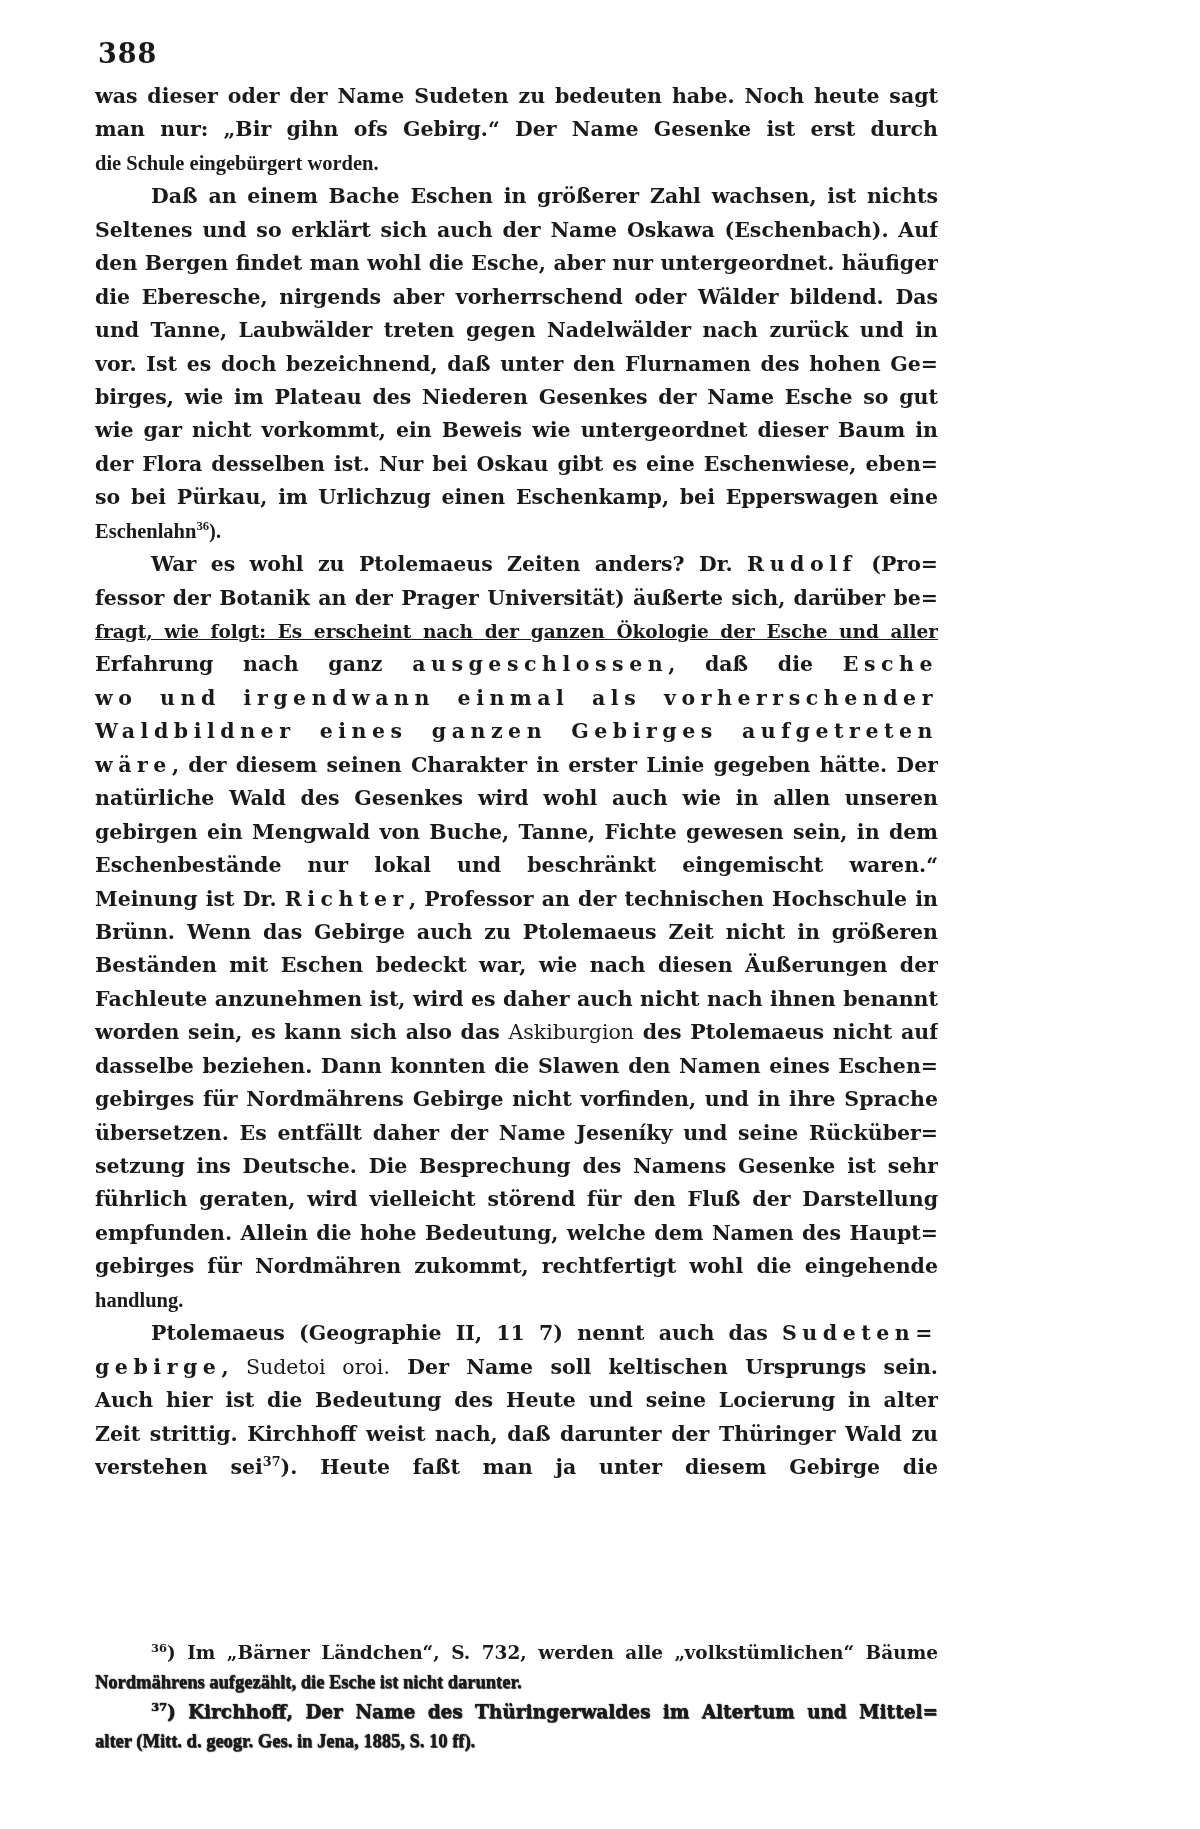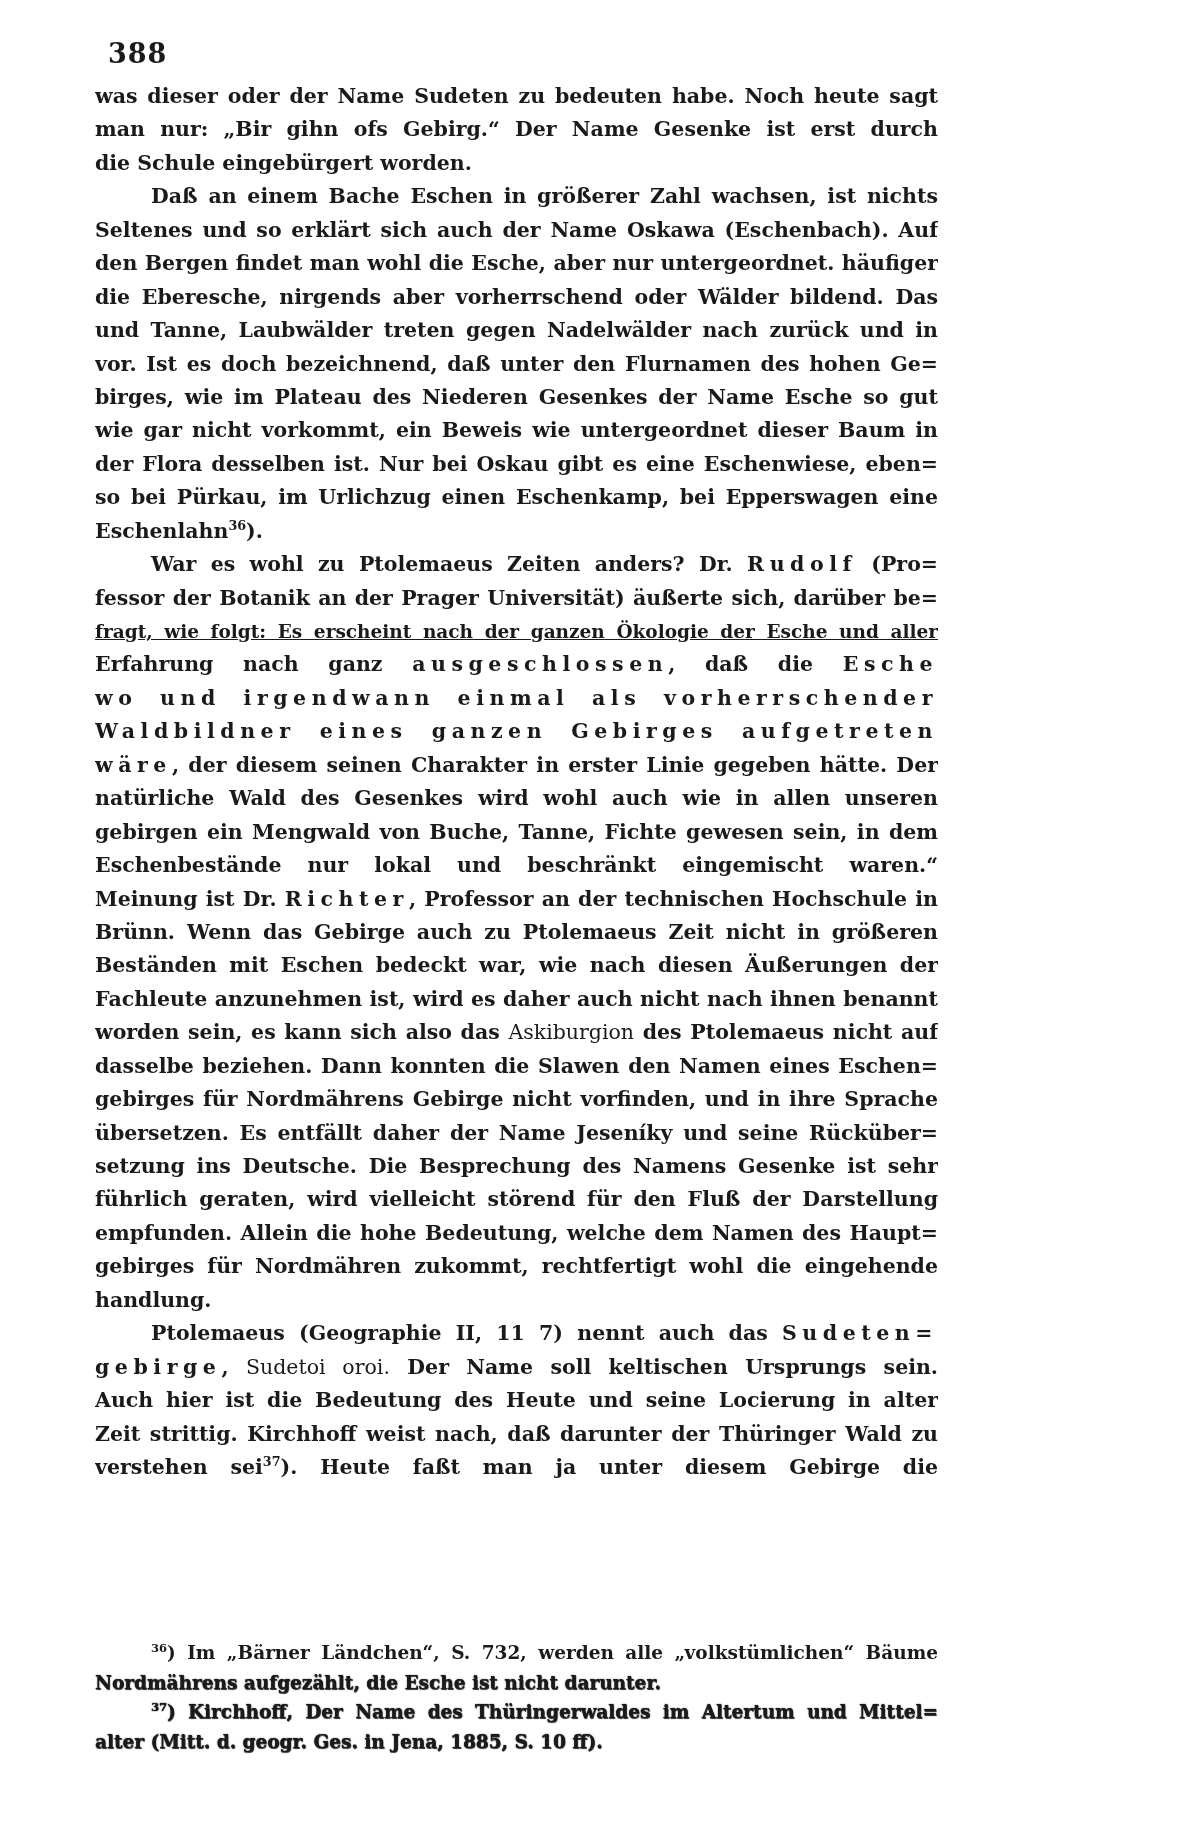--- a/index.html
+++ b/index.html
@@ -16,21 +16,20 @@
     font-family: "DejaVu Serif", serif;
     font-weight: bold;
     overflow: hidden;
   }
   .pageno {
     position: absolute;
     left: 98px;
     top: 38px;
     font-size: 27px;
     letter-spacing: 1px;
-    margin-left: 10px;
   }
   .text-block {
     position: absolute;
     left: 95px;
     width: 843px;
   }
   #main-text { top: 80px; }
   #footnotes { top: 1638px; }
 
   .line {
@@ -40,21 +39,21 @@
     overflow: hidden;
     text-align: justify;
     text-align-last: justify;
     white-space: normal;
   }
   #footnotes .line {
     font-size: 18.5px;
     line-height: 29.6px;
     height: 29.6px;
   }
-  .line.short { text-align-last: left; }
+  .line.short { text-align-last: left; font-family: Liberation Serif, serif; }
   .line.indent { text-indent: 56px; }
   .line.tight { font-size: 18.5px; text-decoration: underline; }
 
   .sperr { letter-spacing: 0.27em; }
   .antiqua { font-weight: normal; }
   .sup {
     font-size: 0.62em;
     vertical-align: super;
     line-height: 0;
     letter-spacing: 0;

